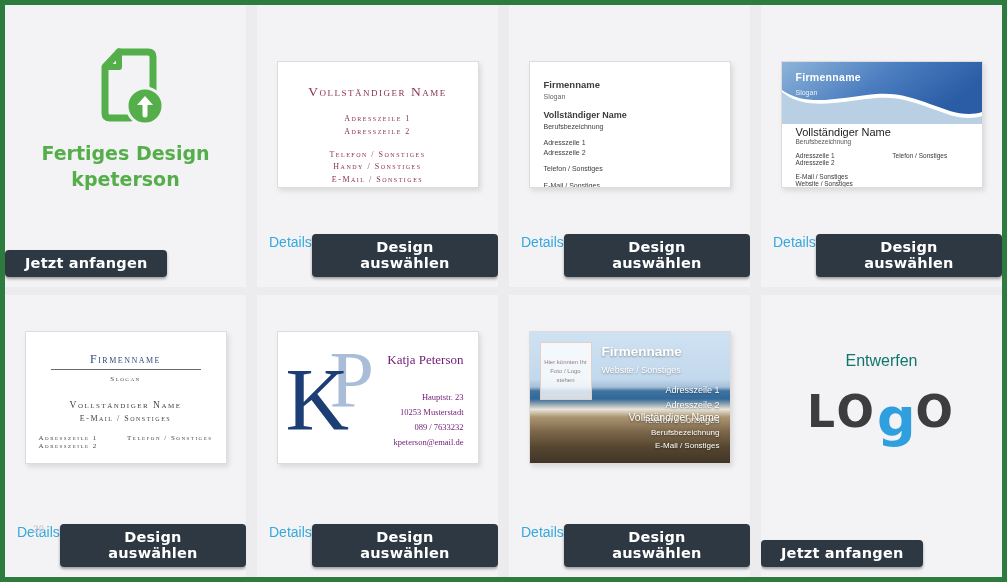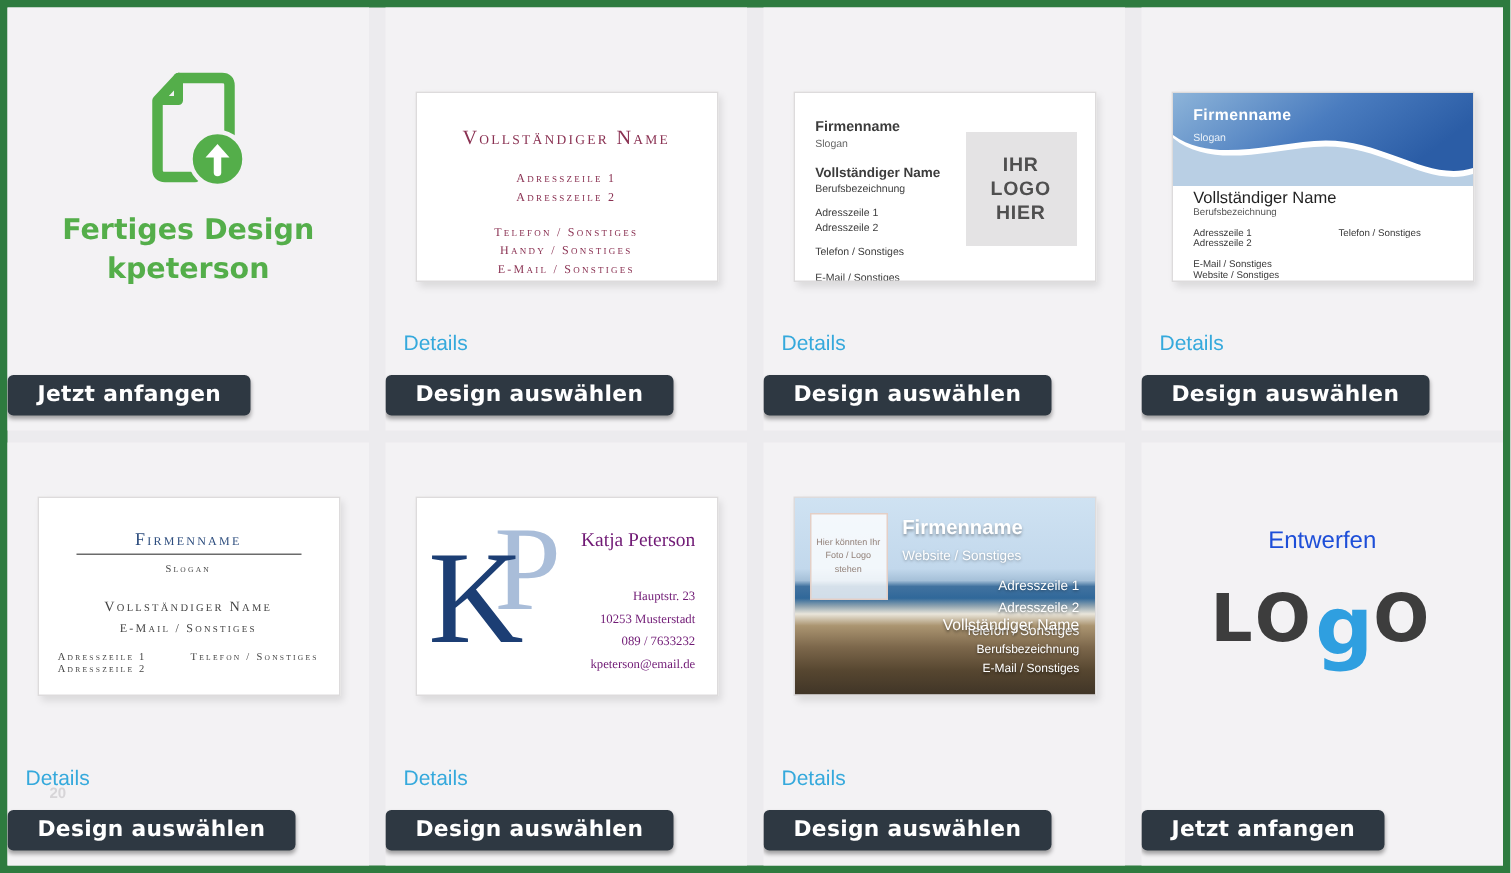--- a/index.html
+++ b/index.html
@@ -30,21 +30,21 @@
     overflow:hidden;
   }
   
   .preview{
     width:202px;height:127px;background:#fff;
     border:1px solid #dddbdc;box-shadow:2px 3px 5px rgba(0,0,0,0.10);
     margin-top:56px;position:relative;overflow:hidden;flex:none;
   }
   .row2 .preview{margin-top:36px;height:133px;}
   
-  .tile-bottom{margin-top:auto;width:100%;display:flex;flex-direction:column;align-items:flex-start;flex:none;}
+  .tile-bottom{margin-top:auto;width:100%;display:flex;flex-direction:row;align-items:flex-end;flex:none;}
   .details{
     align-self:flex-start;margin-left:12px;margin-bottom:14px;
     color:var(--link-blue);font-size:14px;text-decoration:none;cursor:pointer;
   }
   .btn{
     background:var(--btn-dark);color:#fff;border:none;cursor:pointer;
     font-family:"DejaVu Sans",sans-serif;font-weight:bold;font-size:14.5px;
     padding:5px 20px 6px;border-radius:4px;margin-bottom:10px;
     box-shadow:0 2px 3px rgba(0,0,0,0.35);letter-spacing:0.2px;
   }
@@ -122,21 +122,21 @@
     font-size:6px;color:#93827a;line-height:1.5;padding:2px;
   }
   .beach .b-company{position:absolute;left:72px;top:12px;color:#fff;font-size:13.5px;font-weight:bold;text-shadow:0 1px 2px rgba(0,0,0,0.35);}
   .beach .b-website{position:absolute;left:72px;top:33px;color:#fff;font-size:9px;text-shadow:0 1px 2px rgba(0,0,0,0.35);}
   .beach .b-addr{position:absolute;right:10px;top:51px;text-align:right;color:#fff;font-size:9px;line-height:1.65;text-shadow:0 1px 2px rgba(0,0,0,0.4);}
   .beach .b-foot{position:absolute;right:10px;bottom:10px;text-align:right;color:#fff;text-shadow:0 1px 2px rgba(0,0,0,0.5);}
   .beach .b-name{font-size:10.5px;margin-bottom:4px;}
   .beach .b-line{font-size:8px;line-height:1.6;}
   
   .logo-block{margin-top:56px;text-align:center;flex:none;}
-  .logo-block .lg-line{font-size:16px;color:#1d4ed8;line-height:1.3;}
+  .logo-block .lg-line{font-size:16px;color:#0f766e;line-height:1.3;}
   .logo-word{margin-top:10px;font-family:"DejaVu Sans",sans-serif;font-weight:800;line-height:1;height:64px;}
   .logo-word .lw-dark{font-size:44px;color:#3d3d3d;letter-spacing:3px;}
   .logo-word .lw-g{font-size:54px;color:#2f9fe0;position:relative;top:9px;letter-spacing:0;}
   
   .watermark{position:absolute;left:28px;top:229px;font-size:10px;font-weight:bold;color:#d7d5d8;}
 </style>
 </head>
 <body>
 
 <div class="frame">
@@ -177,25 +177,20 @@
       <div class="lp-text">
         <div class="lp-company">Firmenname</div>
         <div class="lp-slogan">Slogan</div>
         <div class="lp-name">Vollständiger Name</div>
         <div class="lp-job">Berufsbezeichnung</div>
         <div>Adresszeile 1</div>
         <div>Adresszeile 2</div>
         <div class="lp-sp">Telefon / Sonstiges</div>
         <div class="lp-sp">E-Mail / Sonstiges</div>
 
-      </div>
-      <div class="lp-box">
-        <span>IHR</span>
-        <span>LOGO</span>
-        <span>HIER</span>
       </div>
     </div>
     <div class="tile-bottom">
       <a class="details">Details</a>
       <button class="btn">Design auswählen</button>
     </div>
   </div>
 
   <div class="tile">
     <div class="preview wavep">

